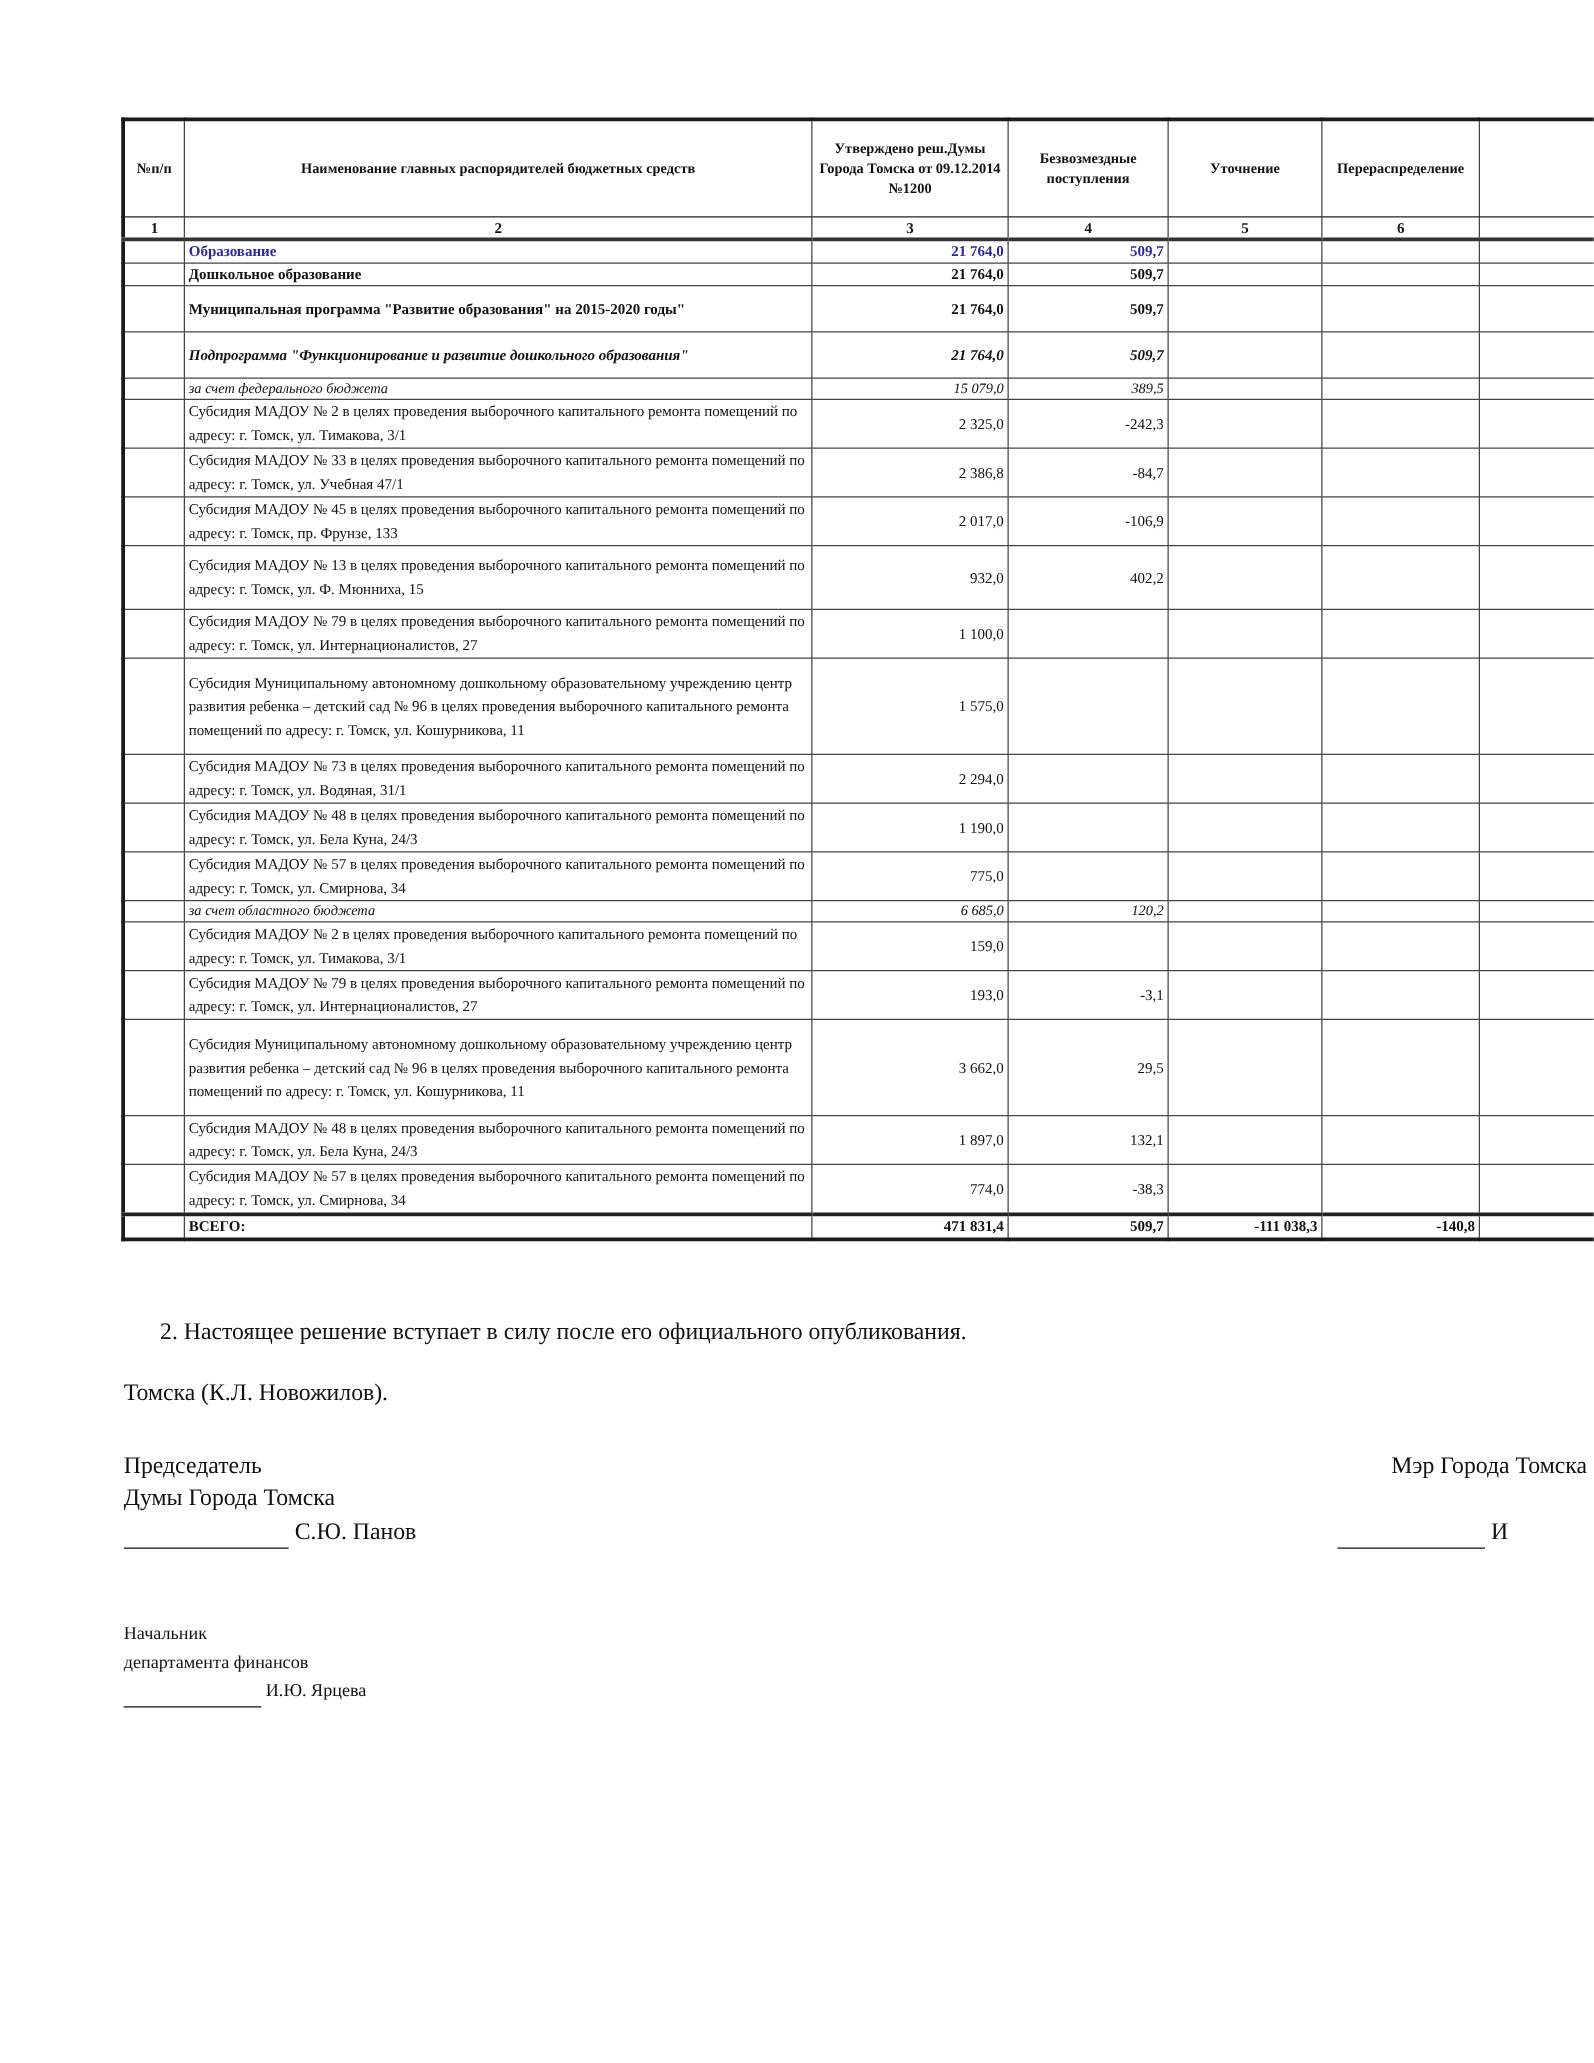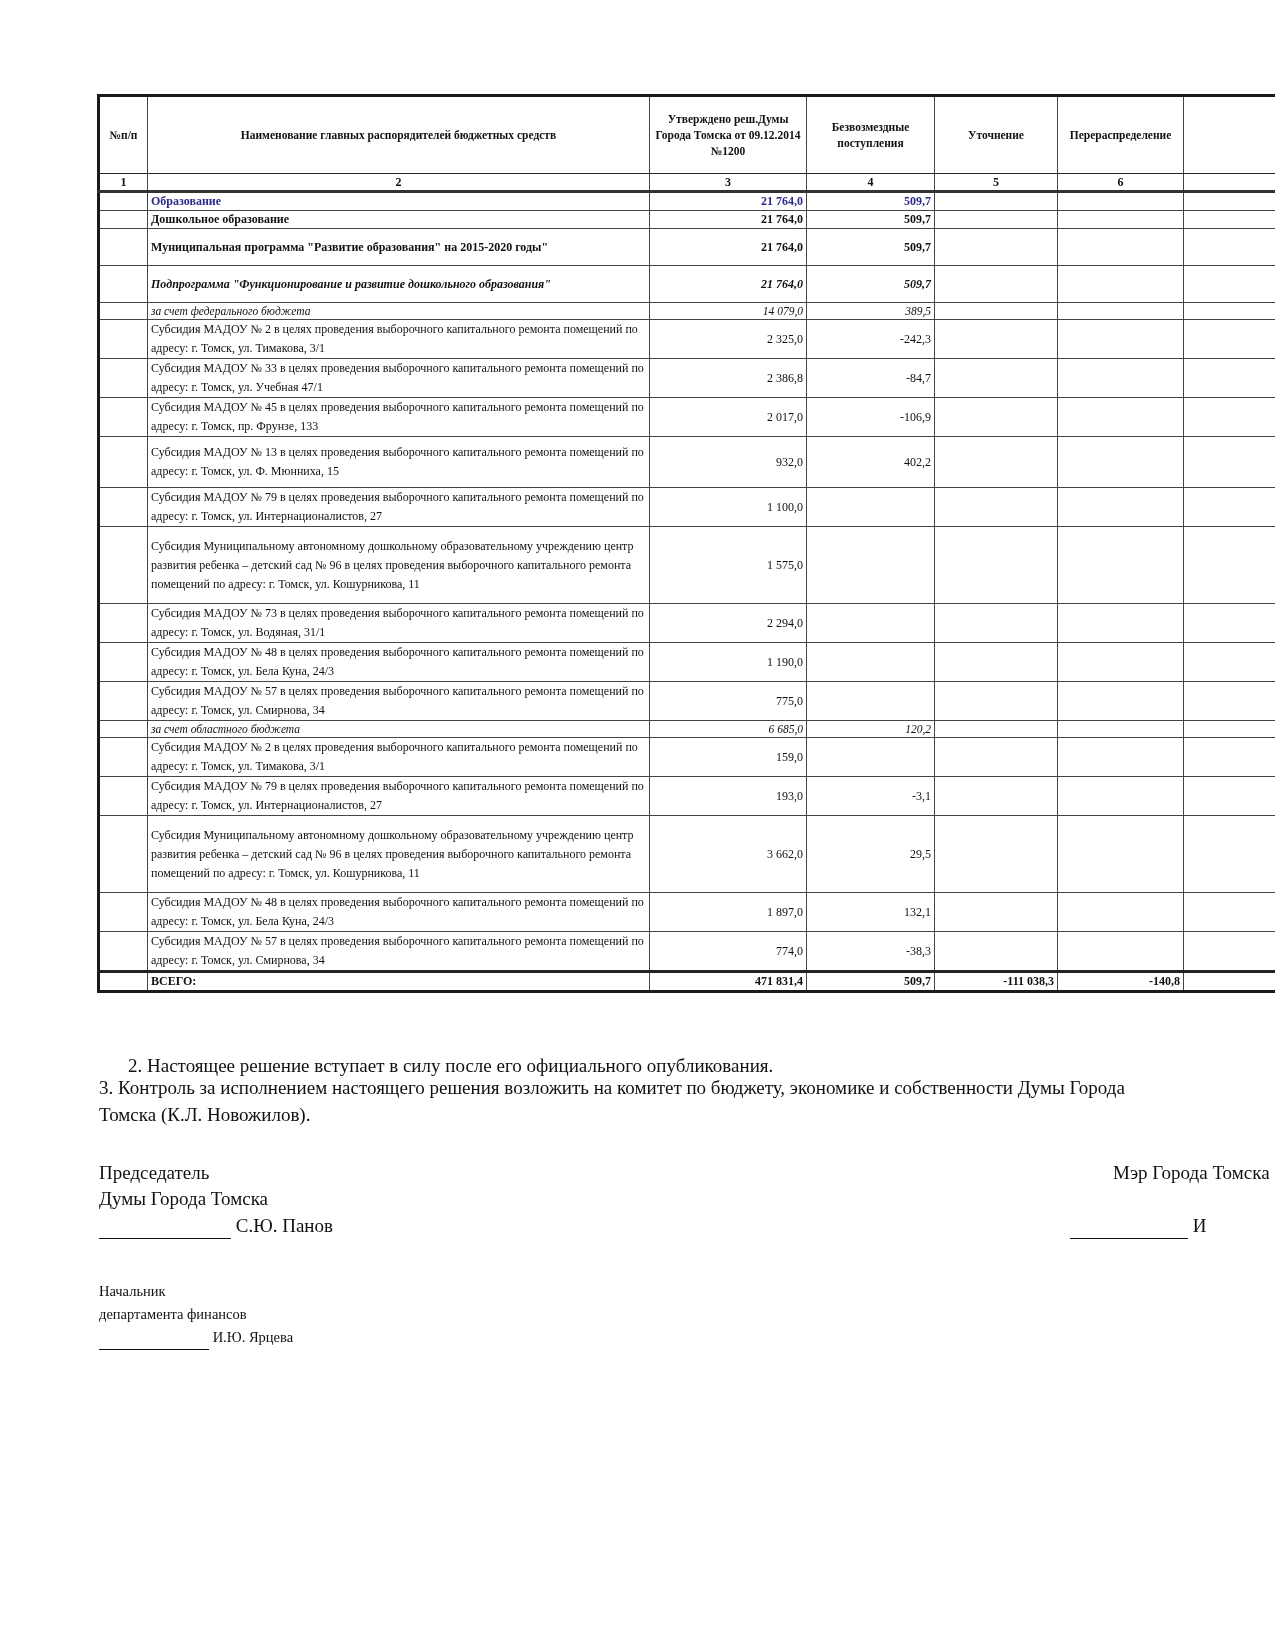--- a/index.html
+++ b/index.html
@@ -16,21 +16,21 @@
   tr.lvl-pre td { font-weight: bold; height: 17px; line-height: 17px; }
   tr.lvl-prog td { font-weight: bold; height: 36px; }
   tr.lvl-sub td { font-weight: bold; font-style: italic; height: 36px; line-height: 16px; }
   tr.lvl-src td { font-style: italic; height: 16px; line-height: 16px; font-size: 11.5px; }
   tr.item td { height: 38px; line-height: 19px; }
   tr.item.tall td { height: 50px; }
   tr.item.x4 td { height: 76px; }
   tr.total td { font-weight: bold; height: 17px; line-height: 17px; border-top: 3px solid #222; }
   .after { position: absolute; left: 99px; font-size: 19px; line-height: 25px; }
   .sig { position: absolute; font-size: 19px; line-height: 25px; }
-  .sig-small { position: absolute; font-size: 14.5px; line-height: 23px; }
+  .sig-small { position: absolute; font-size: 14.5px; line-height: 23px; margin-top: 16px; }
   .line { display: inline-block; border-bottom: 1.5px solid #111; vertical-align: baseline; }
 </style>
 </head>
 <body>
 
 <div class="page">
   <table class="budget">
     <colgroup>
       <col style="width:49px">
       <col style="width:502px">
@@ -93,21 +93,21 @@
           <td>Подпрограмма "Функционирование и развитие дошкольного образования"</td>
           <td class="num">21 764,0</td>
           <td class="num">509,7</td>
           <td class="num"></td>
           <td class="num"></td>
           <td></td>
         </tr>
         <tr class="lvl-src">
           <td class="idx"></td>
           <td>за счет федерального бюджета</td>
-          <td class="num">14 079,0</td>
+          <td class="num">15 079,0</td>
           <td class="num">389,5</td>
           <td class="num"></td>
           <td class="num"></td>
           <td></td>
         </tr>
         <tr class="item">
           <td class="idx"></td>
           <td>Субсидия МАДОУ  № 2 в целях проведения выборочного капитального ремонта помещений по адресу: г. Томск, ул. Тимакова, 3/1</td>
           <td class="num">2 325,0</td>
           <td class="num">-242,3</td>
@@ -249,21 +249,20 @@
         <td class="num">471 831,4</td>
         <td class="num">509,7</td>
         <td class="num">-111 038,3</td>
         <td class="num">-140,8</td>
         <td></td>
       </tr>
     </tbody>
   </table>
 
   <div class="after" style="top:1053px;margin-left:29px;">2. Настоящее решение вступает в силу после его официального опубликования.</div>
-  <div class="after" style="top:1075px; white-space:nowrap;">3. Контроль за исполнением настоящего решения возложить на комитет по бюджету, экономике и собственности Думы Города</div>
   <div class="after" style="top:1102px;">Томска (К.Л. Новожилов).</div>
 
   <div class="sig" style="left:99px; top:1160px;">Председатель</div>
   <div class="sig" style="left:99px; top:1186px;">Думы Города Томска</div>
   <div class="sig" style="left:99px; top:1213px;">
     <span class="line" style="width:132px;">&nbsp;</span>
     <span>С.Ю. Панов</span>
   </div>
 
   <div class="sig" style="left:1113px; top:1160px; white-space:nowrap;">Мэр Города Томска</div>

